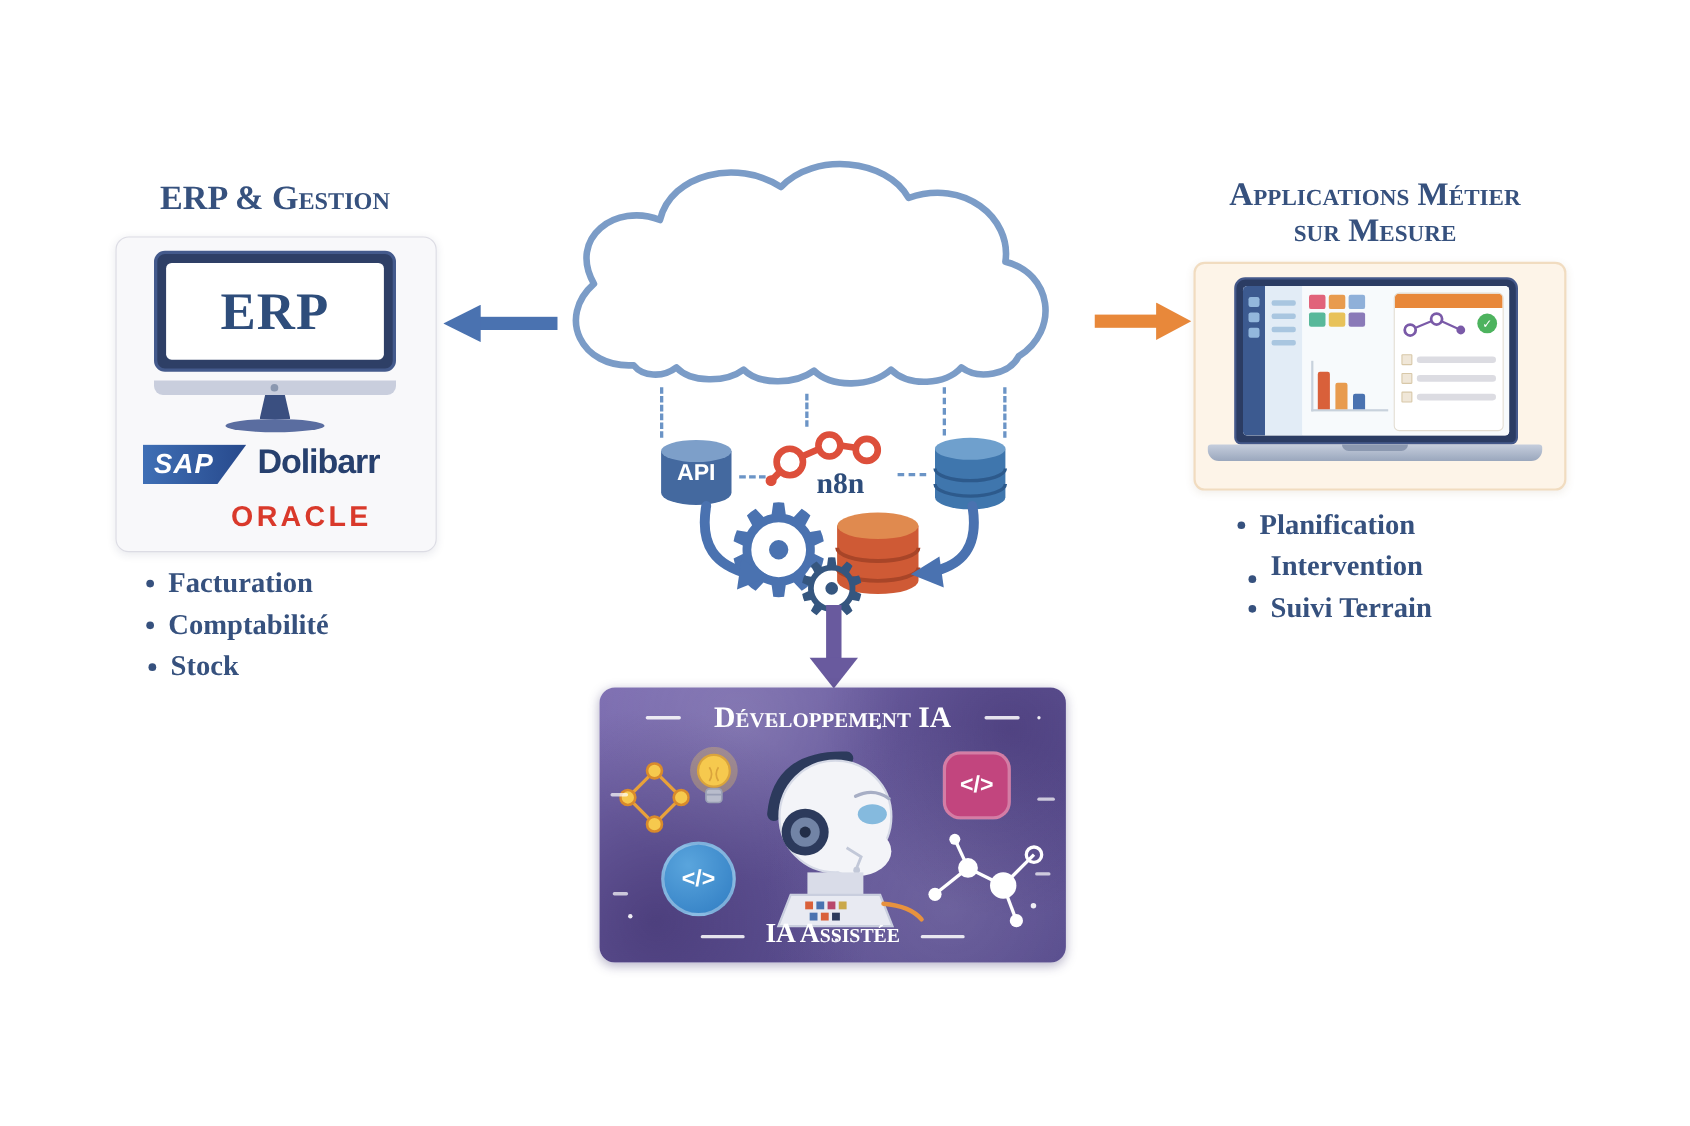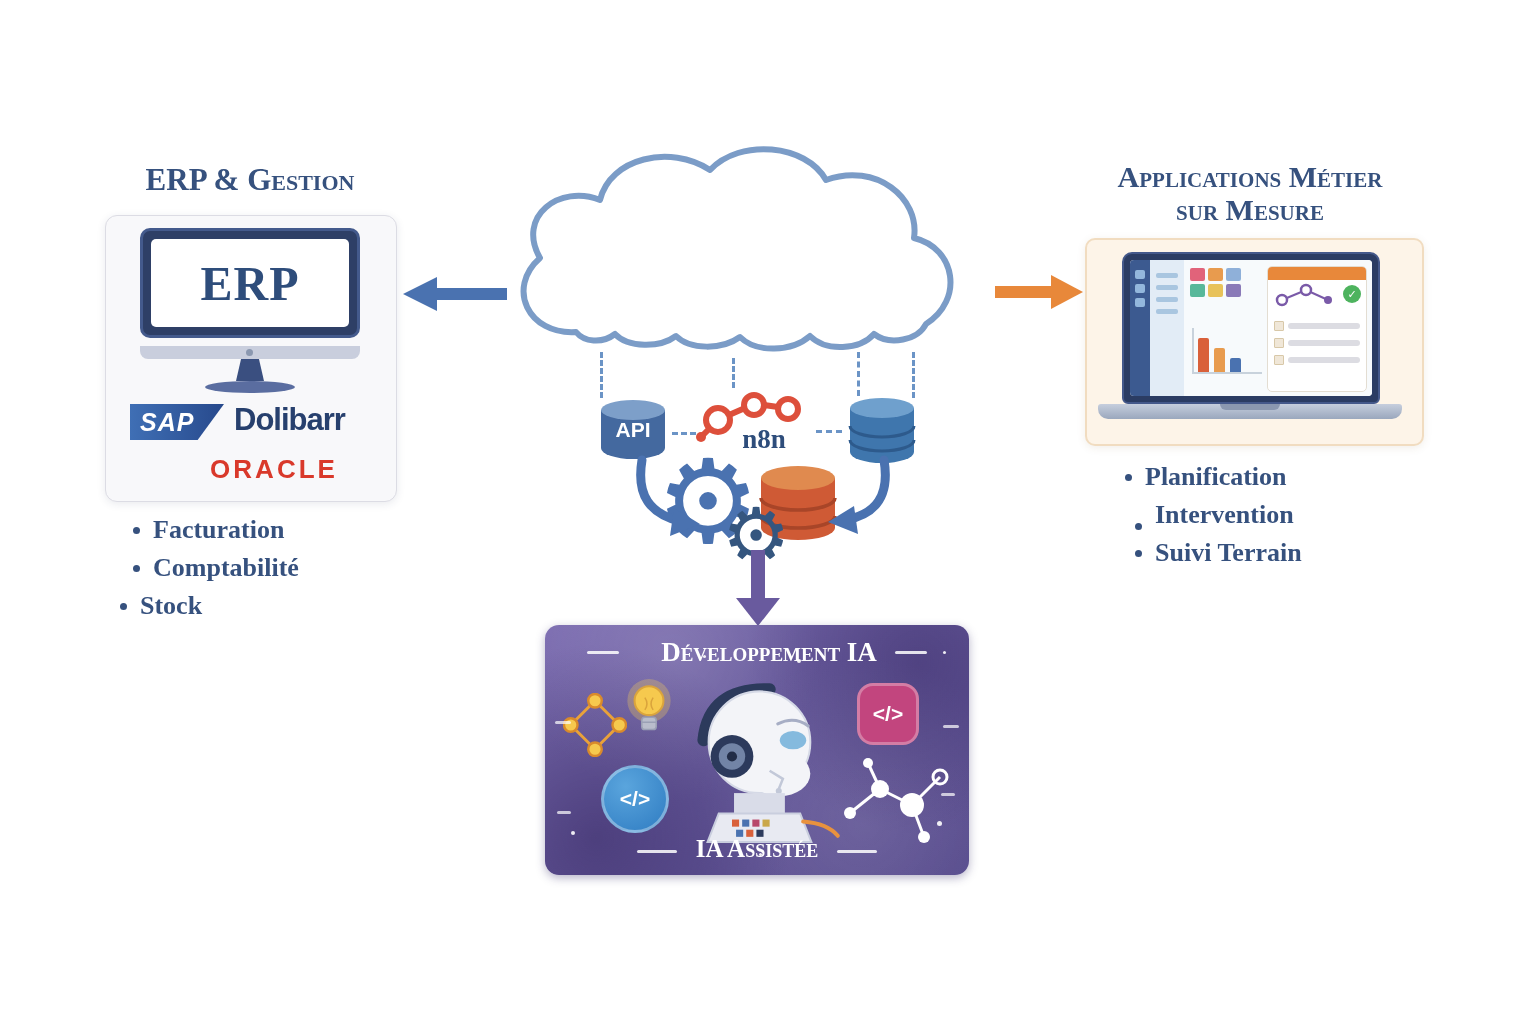--- a/index.html
+++ b/index.html
@@ -47,21 +47,21 @@
   
   .ai-card{position:absolute;left:545px;top:625px;width:424px;height:250px;border-radius:14px;
            background:linear-gradient(145deg,#7e6fb2 0%,#675a9c 45%,#564a8c 100%);
            box-shadow:0 3px 10px rgba(50,40,100,.35);overflow:hidden;}
   .ai-card::after{content:"";position:absolute;inset:0;pointer-events:none;border-radius:14px;
            background:radial-gradient(circle at 12% 85%,rgba(30,15,70,.35),transparent 45%),
                       radial-gradient(circle at 88% 15%,rgba(30,15,70,.28),transparent 40%),
                       radial-gradient(circle at 75% 80%,rgba(255,255,255,.10),transparent 45%),
                       radial-gradient(circle at 30% 12%,rgba(255,255,255,.12),transparent 40%);}
   .ai-title{position:absolute;left:0;top:12px;width:100%;text-align:center;color:#ffffff;
-            font-weight:bold;font-variant:small-caps;font-size:27px;z-index:2;padding-left:12px;}
+            font-weight:bold;font-variant:small-caps;font-size:27px;z-index:2;}
   .ai-subtitle{position:absolute;left:0;bottom:12px;width:100%;text-align:center;color:#ffffff;
             font-weight:bold;font-variant:small-caps;font-size:25px;z-index:2;}
   .ai-line{position:absolute;height:3px;background:rgba(255,255,255,.85);border-radius:2px;z-index:2;}
   .ai-dash{position:absolute;height:3px;background:rgba(255,255,255,.7);border-radius:2px;z-index:2;}
   .ai-dot{position:absolute;border-radius:50%;background:rgba(255,255,255,.9);z-index:2;}
   .code-circle{position:absolute;left:56px;top:140px;width:62px;height:62px;border-radius:50%;
                background:radial-gradient(circle at 35% 30%,#5aa5dd,#2f7cc2);
                border:3px solid rgba(255,255,255,.35);display:flex;align-items:center;justify-content:center;
                color:#fff;font-weight:bold;font-size:21px;font-family:"Liberation Sans",sans-serif;z-index:2;}
   .code-badge{position:absolute;left:312px;top:58px;width:62px;height:62px;border-radius:16px;
@@ -122,21 +122,21 @@
   <div class="oracle-text">ORACLE</div>
 
   <div class="bullet-row" style="left:133px;top:515px;">
     <span class="bullet-dot"></span>
     <span>Facturation</span>
   </div>
   <div class="bullet-row" style="left:133px;top:553px;">
     <span class="bullet-dot"></span>
     <span>Comptabilité</span>
   </div>
-  <div class="bullet-row" style="left:120px;top:591px;align-items:center;">
+  <div class="bullet-row" style="left:135px;top:591px;align-items:center;">
     <span class="bullet-dot"></span>
     <span>Stock</span>
   </div>
 
   <svg class="abs" style="left:488px;top:136px;" width="520" height="250" viewBox="0 0 520 250">
     <path d="M 88 196
              C 40 199 18 152 52 122
              C 28 80 72 48 112 64
              C 122 22 182 8 222 34
              C 252 2 318 8 338 44

